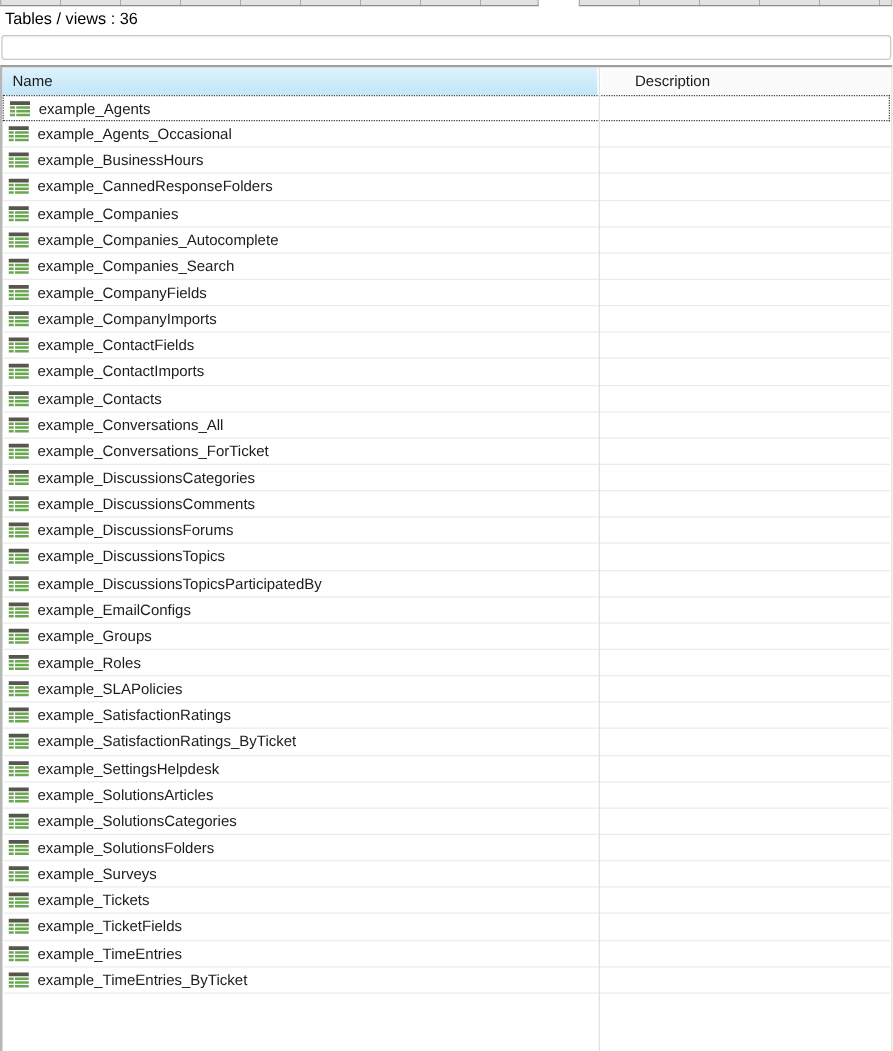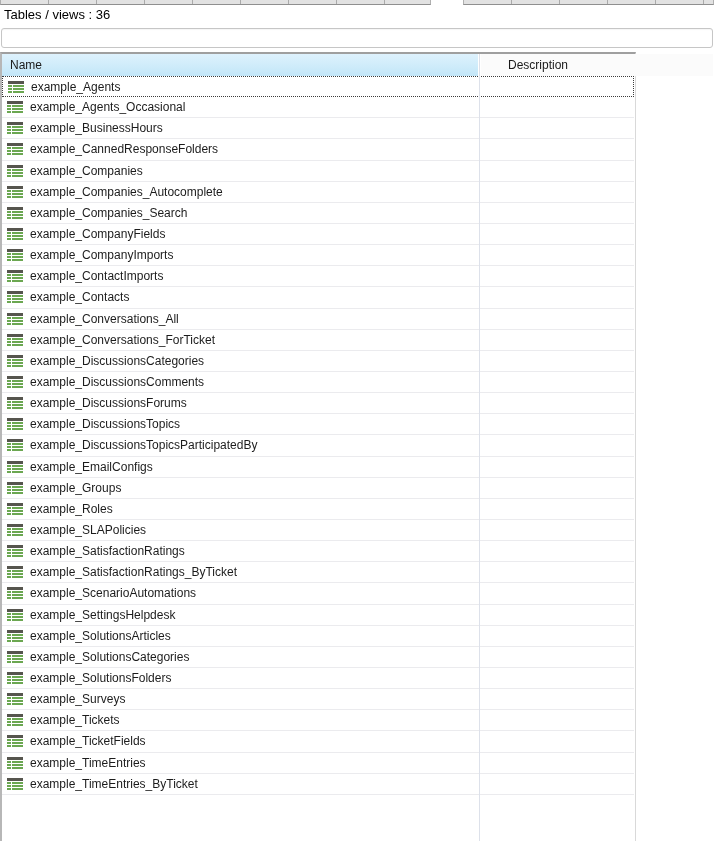--- a/index.html
+++ b/index.html
@@ -17,21 +17,21 @@
   .toolbar-strip.left  { left:0;   width:431px; }
   .toolbar-strip.right { left:463px; width:251px; }
 
   .page-title { position:absolute; left:4px; top:7px; font-size:13px; font-weight:normal; color:#000000; }
 
   .filter-input { position:absolute; left:1px; top:28px; width:712px; height:20px;
     border:1px solid #c6c6c6; border-radius:3px; background:#ffffff;
     font-size:12px; padding:0 6px; outline:none; box-shadow:inset 0 1px 1px rgba(0,0,0,0.04); }
 
   
-  .grid { position:absolute; left:0; top:52px; width:636px; height:789px;
+  .grid { position:absolute; left:0; top:52px; width:714px; height:789px;
     border-top:2px solid #9f9f9f; border-left:2px solid #b7b7b7; border-right:1px solid #d9d9d9;
     background:#ffffff; }
 
   .grid-header { position:absolute; left:0; top:0; height:22px; width:711px; display:flex; }
   .col-head { font-size:12px; color:#1a1a1a; display:flex; align-items:center; padding-left:8px; }
   .col-head.name { width:476px; background:linear-gradient(#def2fd, #c2e6f8); }
   .col-head.gap  { width:3px; background:#ffffff; padding:0; }
   .col-head.desc { flex:1; background:#fbfbfb;padding-left:27px; }
 
   .col-divider { position:absolute; left:477px; top:0; bottom:0; width:1px; background:#dde1ea; }
@@ -232,20 +232,38 @@
               <span class="ti-r"></span>
             </span>
       <span class="ti-row">
               <span class="ti-l"></span>
               <span class="ti-r"></span>
             </span>
     </span>
     <span class="row-label">example_CompanyImports</span>
   </div>
 
+  <div class="row">
+    <span class="tbl-icon">
+      <span class="ti-head"></span>
+      <span class="ti-row">
+              <span class="ti-l"></span>
+              <span class="ti-r"></span>
+            </span>
+      <span class="ti-row">
+              <span class="ti-l"></span>
+              <span class="ti-r"></span>
+            </span>
+      <span class="ti-row">
+              <span class="ti-l"></span>
+              <span class="ti-r"></span>
+            </span>
+    </span>
+    <span class="row-label">example_ContactFields</span>
+  </div>
 
   <div class="row">
     <span class="tbl-icon">
       <span class="ti-head"></span>
       <span class="ti-row">
               <span class="ti-l"></span>
               <span class="ti-r"></span>
             </span>
       <span class="ti-row">
               <span class="ti-l"></span>
@@ -519,38 +537,20 @@
               <span class="ti-r"></span>
             </span>
       <span class="ti-row">
               <span class="ti-l"></span>
               <span class="ti-r"></span>
             </span>
     </span>
     <span class="row-label">example_SatisfactionRatings_ByTicket</span>
   </div>
 
-  <div class="row">
-    <span class="tbl-icon">
-      <span class="ti-head"></span>
-      <span class="ti-row">
-              <span class="ti-l"></span>
-              <span class="ti-r"></span>
-            </span>
-      <span class="ti-row">
-              <span class="ti-l"></span>
-              <span class="ti-r"></span>
-            </span>
-      <span class="ti-row">
-              <span class="ti-l"></span>
-              <span class="ti-r"></span>
-            </span>
-    </span>
-    <span class="row-label">example_ScenarioAutomations</span>
-  </div>
 
   <div class="row">
     <span class="tbl-icon">
       <span class="ti-head"></span>
       <span class="ti-row">
               <span class="ti-l"></span>
               <span class="ti-r"></span>
             </span>
       <span class="ti-row">
               <span class="ti-l"></span>

